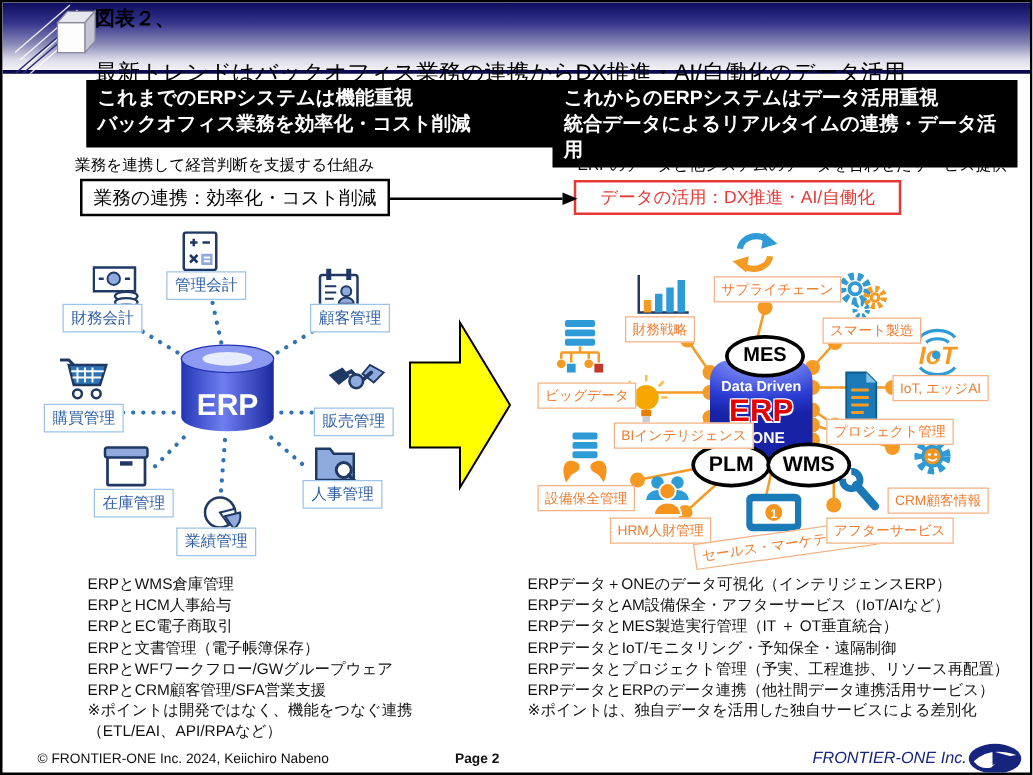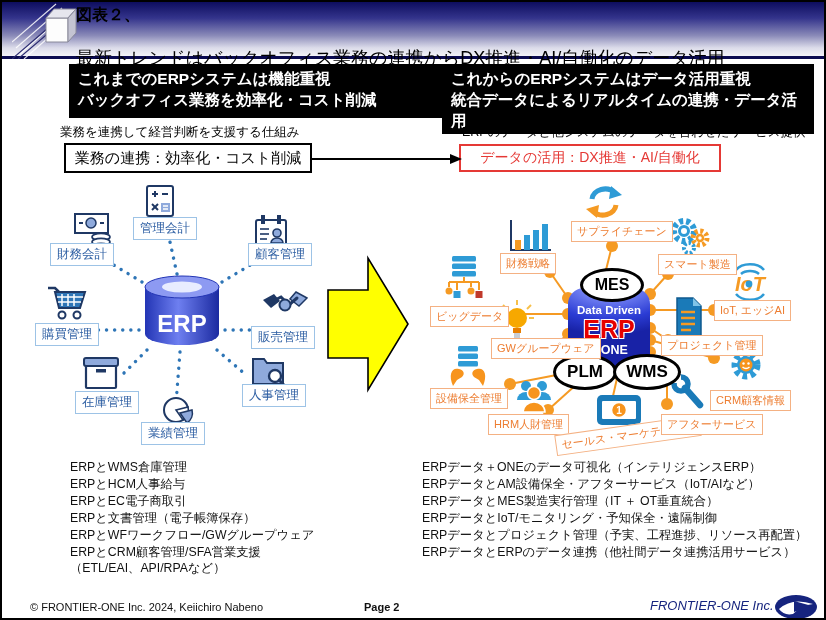--- a/index.html
+++ b/index.html
@@ -339,45 +339,47 @@
   </div>
   <div class="abs oval" style="left:578px;top:266px;width:58px;height:28px;font-size:16px">MES</div>
   <div class="abs oval" style="left:551px;top:352px;width:58px;height:30px;font-size:17px">PLM</div>
   <div class="abs lbl-orange" style="left:569px;top:219px">サプライチェーン</div>
 
   <div class="abs oval" style="left:611px;top:352px;width:62px;height:30px;font-size:17px">WMS</div>
   <div class="abs lbl-orange" style="left:498px;top:251px">財務戦略</div>
   <div class="abs lbl-orange" style="left:656px;top:252px">スマート製造</div>
   <div class="abs lbl-orange" style="left:712px;top:298px">IoT, エッジAI</div>
   <div class="abs lbl-orange" style="left:428px;top:304px">ビッグデータ</div>
-  <div class="abs lbl-orange" style="left:489px;top:336px">GWグループウェア</div>
+  <div class="abs lbl-orange" style="left:489px;top:336px">BIインテリジェンス</div>
   <div class="abs lbl-orange" style="left:659px;top:333px">プロジェクト管理</div>
   <div class="abs lbl-orange" style="left:428px;top:386px">設備保全管理</div>
   <div class="abs lbl-orange" style="left:486px;top:412px">HRM人財管理</div>
   <div class="abs lbl-orange" style="left:553px;top:423px;transform:rotate(-8deg)">セールス・マーケティング</div>
   <div class="abs lbl-orange" style="left:708px;top:388px">CRM顧客情報</div>
   <div class="abs lbl-orange" style="left:659px;top:412px">アフターサービス</div>
 
   <div class="abs notes" style="left:68px;top:457px">
     <div>ERPとWMS倉庫管理</div>
     <div>ERPとHCM人事給与</div>
     <div>ERPとEC電子商取引</div>
     <div>ERPと文書管理（電子帳簿保存）</div>
     <div>ERPとWFワークフロー/GWグループウェア</div>
     <div>ERPとCRM顧客管理/SFA営業支援</div>
+    <div>※ポイントは開発ではなく、機能をつなぐ連携</div>
     <div>（ETL/EAI、API/RPAなど）</div>
   </div>
 
   <div class="abs notes" style="left:420px;top:457px">
     <div>ERPデータ＋ONEのデータ可視化（インテリジェンスERP）</div>
     <div>ERPデータとAM設備保全・アフターサービス（IoT/AIなど）</div>
     <div>ERPデータとMES製造実行管理（IT ＋ OT垂直統合）</div>
     <div>ERPデータとIoT/モニタリング・予知保全・遠隔制御</div>
     <div>ERPデータとプロジェクト管理（予実、工程進捗、リソース再配置）</div>
     <div>ERPデータとERPのデータ連携（他社間データ連携活用サービス）</div>
+    <div>※ポイントは、独自データを活用した独自サービスによる差別化</div>
   </div>
 
   <div class="abs footer-copy" style="left:28px;top:599px">© FRONTIER-ONE Inc. 2024,  Keiichiro  Nabeno</div>
   <div class="abs footer-page" style="left:362px;top:599px">Page 2</div>
   <div class="abs footer-co" style="left:648px;top:596px">FRONTIER-ONE Inc.</div>
   <svg class="abs" style="left:772px;top:592px" width="46" height="26">
     <ellipse cx="22" cy="13" rx="21" ry="12" fill="#16247e"></ellipse>
     <path d="M5,15 Q18,3 39,10 Q28,11 19,20 Q10,22 5,15 Z" fill="#fff"></path>
     <polygon points="20,7 38,12 20,18" fill="#16247e"></polygon>
   </svg>

